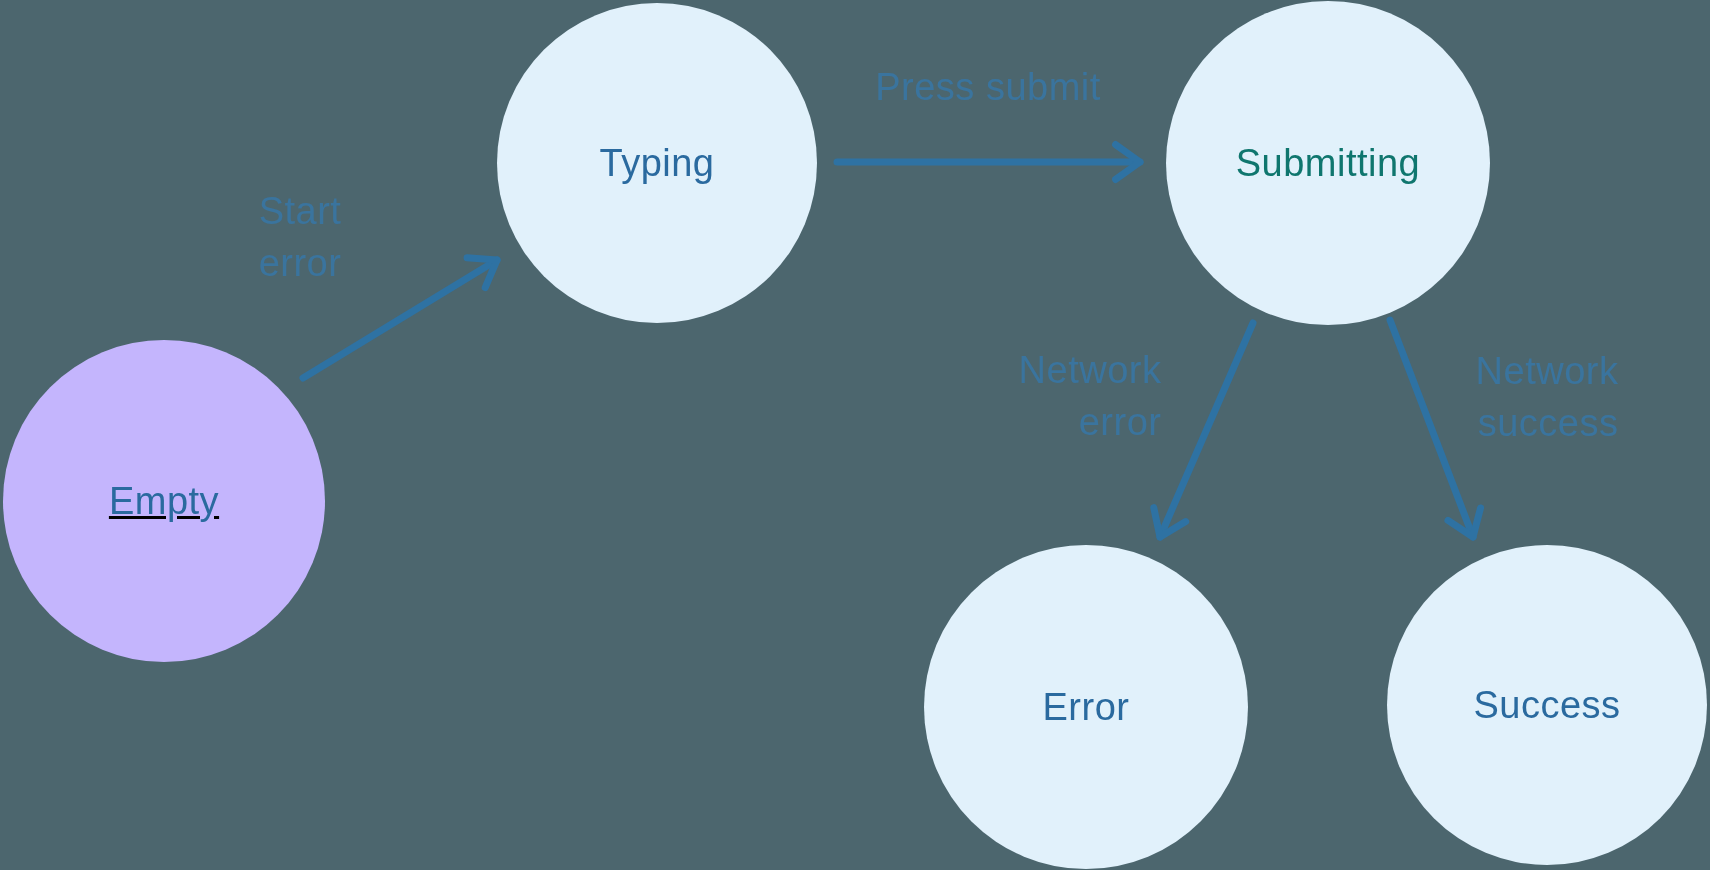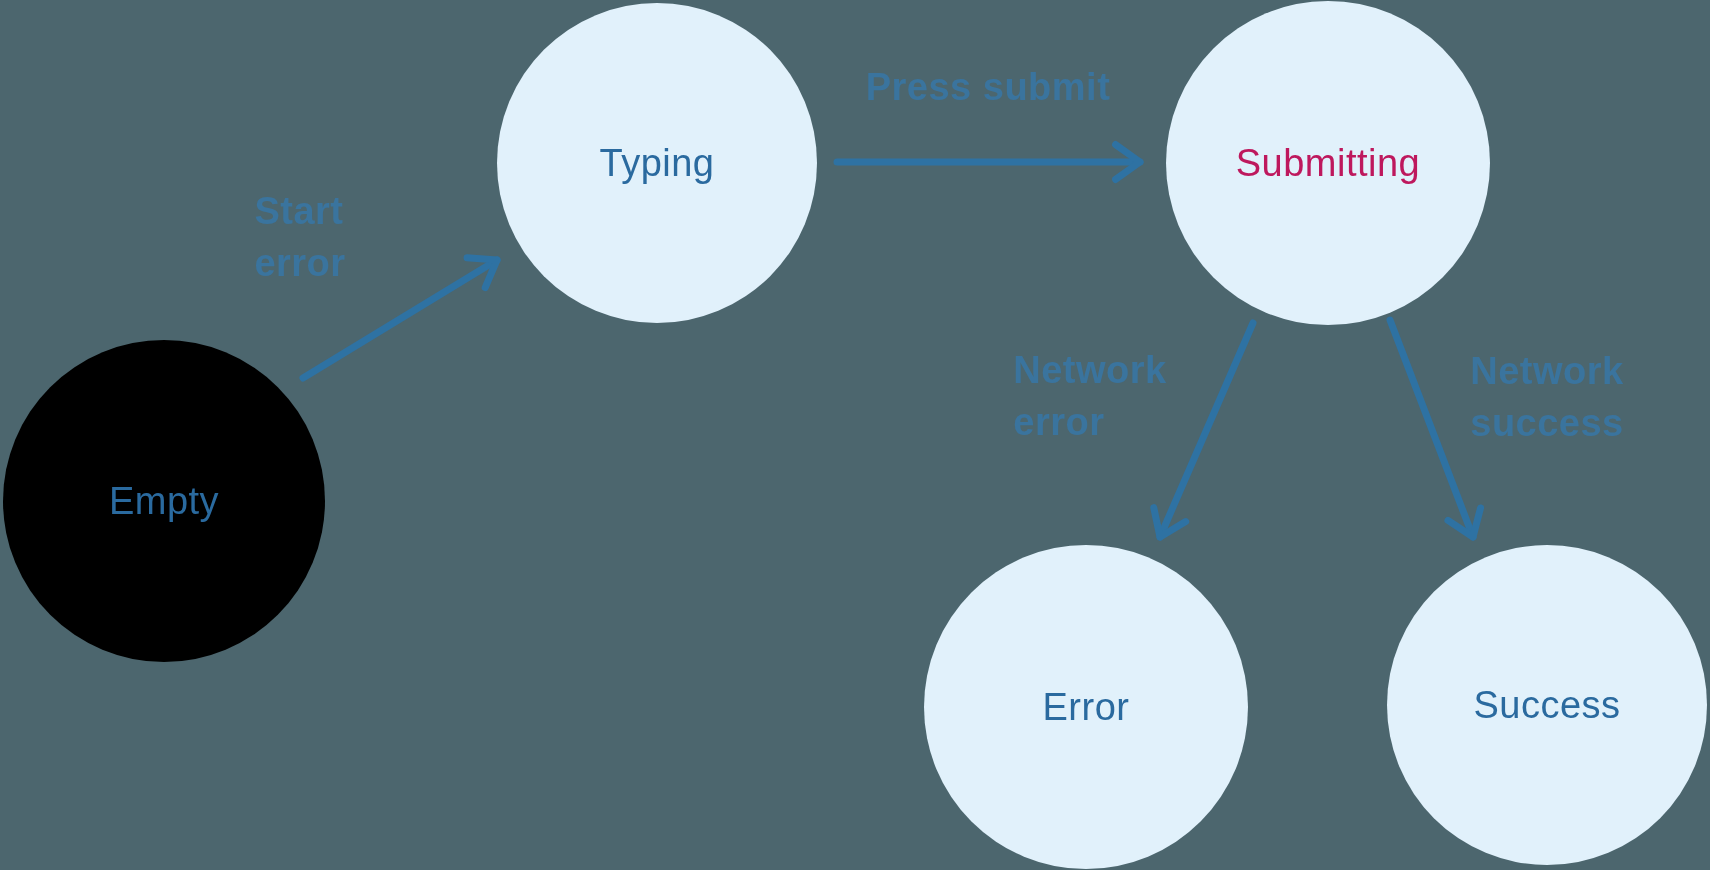--- a/index.html
+++ b/index.html
@@ -25,50 +25,50 @@
   }
   .node-label {
     font-size: 38px;
     font-weight: 500;
     letter-spacing: 0.5px;
   }
   .edge-label {
     position: absolute;
     transform: translate(-50%, -50%);
     font-size: 38px;
-    font-weight: 700;
+    font-weight: 400;
     letter-spacing: 0.5px;
-    text-align: left;
+    text-align: right;
     white-space: pre-line;
     line-height: 1.38;
   }
 </style>
 </head>
 <body>
 
 <div class="stage" id="stage" style="background: rgb(76, 102, 110);">
   <svg class="edges-layer" id="edges-layer" width="1710" height="870" viewBox="0 0 1710 870" xmlns="http://www.w3.org/2000/svg">
       <line x1="303" y1="378" x2="497" y2="260" stroke="#2E72A3" stroke-width="7" stroke-linecap="round"></line>
       <polyline points="485.1977868165225,287.58093116578465 497,260 467.08108162333394,257.7958395769831" fill="none" stroke="#2E72A3" stroke-width="7" stroke-linecap="round" stroke-linejoin="round"></polyline>
       <line x1="837" y1="162" x2="1140" y2="162" stroke="#2E72A3" stroke-width="7" stroke-linecap="round"></line>
       <polyline points="1115.583646300124,179.43105481611914 1140,162 1115.583646300124,144.56894518388086" fill="none" stroke="#2E72A3" stroke-width="7" stroke-linecap="round" stroke-linejoin="round"></polyline>
       <line x1="1253" y1="323" x2="1160" y2="537" stroke="#2E72A3" stroke-width="7" stroke-linecap="round"></line>
       <polyline points="1153.7449254711598,507.6593448839557 1160,537 1185.718297176267,521.5543148305678" fill="none" stroke="#2E72A3" stroke-width="7" stroke-linecap="round" stroke-linejoin="round"></polyline>
       <line x1="1390" y1="320" x2="1473" y2="537" stroke="#2E72A3" stroke-width="7" stroke-linecap="round"></line>
       <polyline points="1447.9965361371178,520.4220992023254 1473,537 1480.558081158139,507.96768336479187" fill="none" stroke="#2E72A3" stroke-width="7" stroke-linecap="round" stroke-linejoin="round"></polyline>
     </svg>
   <div id="nodes-layer">
-      <div class="node" style="left: 3px; top: 340px; width: 322px; height: 322px; background: #000000; text-decoration: underline;">
+      <div class="node" style="left: 3px; top: 340px; width: 322px; height: 322px; background: #c4b5fd; text-decoration: underline;">
         <span class="node-label" style="color: rgb(42, 106, 159);">Empty</span>
       </div>
       <div class="node" style="left: 497px; top: 3px; width: 320px; height: 320px; background: rgb(225, 241, 251);">
         <span class="node-label" style="color: rgb(42, 106, 159);">Typing</span>
       </div>
       <div class="node" style="left: 1166px; top: 1px; width: 324px; height: 324px; background: rgb(225, 241, 251);">
-        <span class="node-label" style="color: #be185d;">Submitting</span>
+        <span class="node-label" style="color: #0f766e;">Submitting</span>
       </div>
       <div class="node" style="left: 924px; top: 545px; width: 324px; height: 324px; background: rgb(225, 241, 251);">
         <span class="node-label" style="color: rgb(42, 106, 159);">Error</span>
       </div>
       <div class="node" style="left: 1387px; top: 545px; width: 320px; height: 320px; background: rgb(225, 241, 251);">
         <span class="node-label" style="color: rgb(42, 106, 159);">Success</span>
       </div>
     </div>
   <div id="labels-layer">
       <div class="edge-label" style="left: 300px; top: 237px; color: rgb(58, 116, 158);">Start

